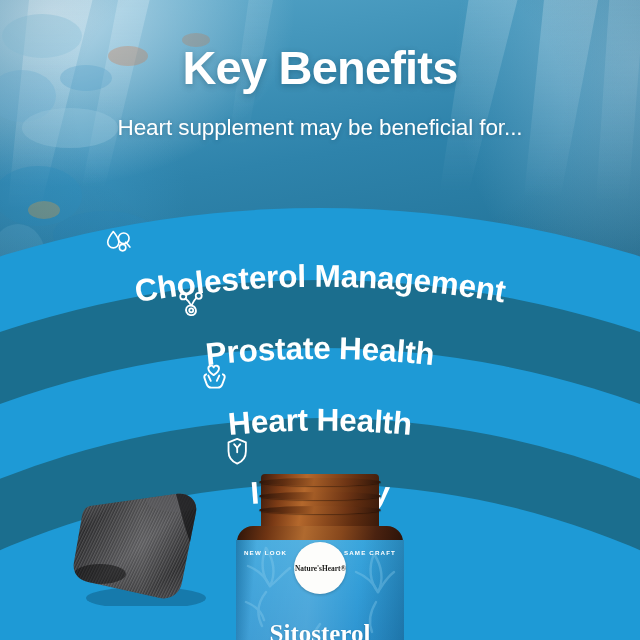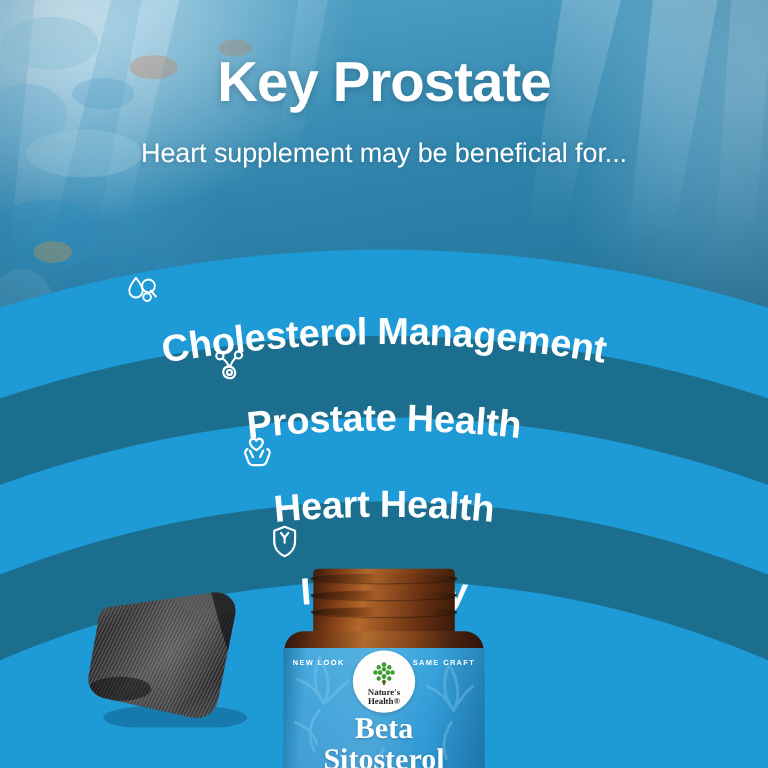--- a/index.html
+++ b/index.html
@@ -85,21 +85,21 @@
   }
   .look-txt {
     font-size:6.2px; font-weight:bold; color:#ffffff;
     letter-spacing:1.15px; white-space:nowrap;
   }
   .badge {
     position:absolute; left:50%; transform:translateX(-50%); top:2px;
     width:52px; height:52px; border-radius:50%;
     background:#fdfdfb; z-index:4;
     box-shadow:0 1px 3px rgba(0,0,0,.22);
-    display:flex; flex-direction:column; align-items:center; justify-content:center;
+    display:flex; flex-direction:row; align-items:center; justify-content:space-between;
   }
   .badge-mark { width:22px; height:22px; margin-top:2px; }
   .badge-txt {
     font-family:"Liberation Serif", serif; font-weight:bold;
     font-size:7.4px; line-height:7.4px; color:#1d1d1b;
     text-align:center; margin-top:1px;
   }
   .prod-name {
     position:absolute; left:0; right:0; top:55px; z-index:4;
     font-family:"Liberation Serif", serif; font-weight:bold;
@@ -146,21 +146,21 @@
 
   <svg class="bands" viewBox="0 0 640 640" preserveAspectRatio="none">
 
     <circle cx="320" cy="1290" r="1082" fill="#1e9ad6"></circle>
     <circle cx="320" cy="1290" r="1010" fill="#1b6e8e"></circle>
     <circle cx="320" cy="1290" r="942" fill="#1e9ad6"></circle>
     <circle cx="320" cy="1290" r="872" fill="#1b6e8e"></circle>
     <circle cx="320" cy="1290" r="806" fill="#1e9ad6"></circle>
   </svg>
 
-  <div class="head title">Key Prostate</div>
+  <div class="head title">Key Benefits</div>
   <div class="head subtitle">Heart supplement may be beneficial for...</div>
 
   <svg class="benefits" viewBox="0 0 640 640">
     <defs>
       <path id="arc1" d="M 62,318 A 1082,1082 0 0 1 578,318" fill="none"></path>
       <path id="arc2" d="M 96,384 A 1010,1010 0 0 1 544,384" fill="none"></path>
       <path id="arc3" d="M 130,450 A 942,942 0 0 1 510,450" fill="none"></path>
       <path id="arc4" d="M 160,516 A 872,872 0 0 1 480,516" fill="none"></path>
     </defs>
 
@@ -291,21 +291,20 @@
             <circle cx="26" cy="19" r="3.6"></circle>
             <circle cx="20" cy="14" r="3.4"></circle>
             <circle cx="20" cy="25" r="3.6"></circle>
             <circle cx="12" cy="28" r="3.3"></circle>
             <circle cx="28" cy="28" r="3.3"></circle>
             <circle cx="20" cy="33" r="3.2"></circle>
           </g>
           <rect x="18.8" y="30" width="2.4" height="8" fill="#6b4a22"></rect>
         </svg>
         <div class="badge-txt">Nature's</div>
-        <div class="badge-txt">Health®</div>
+        <div class="badge-txt">Heart®</div>
       </div>
 
-      <div class="prod-name">Beta</div>
       <div class="prod-name" style="top:81px;">Sitosterol</div>
     </div>
   </div>
 
 </div>
 
 </body></html>

